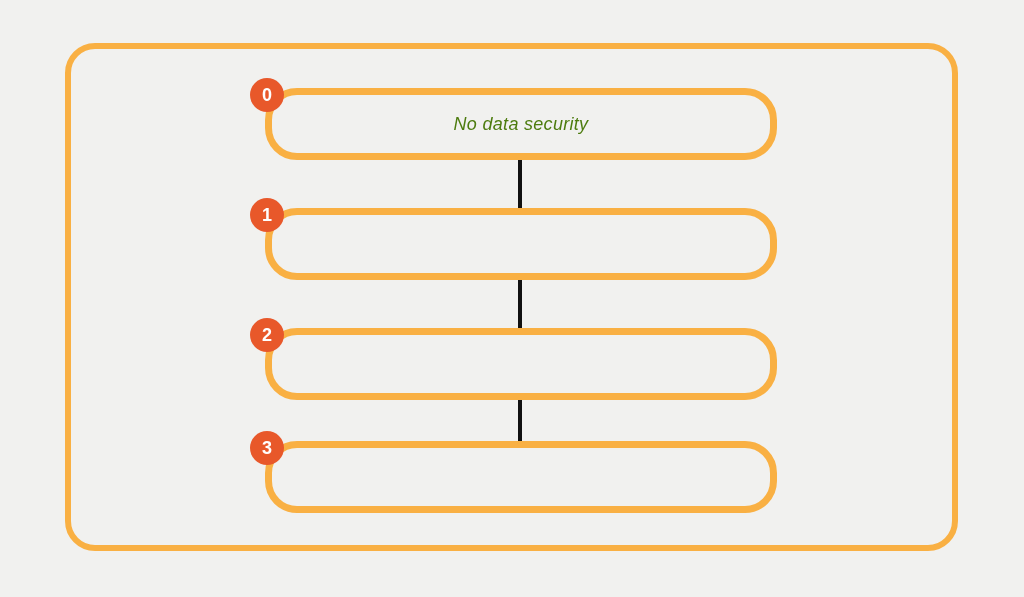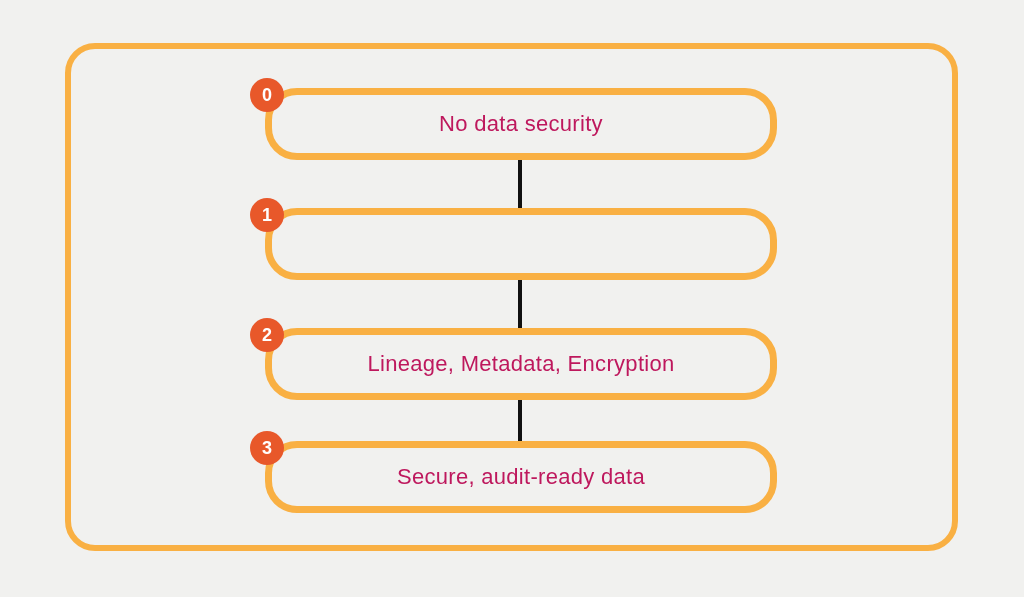--- a/index.html
+++ b/index.html
@@ -34,24 +34,25 @@
     height: 72px;
     border: 7px solid #F9B043;
     border-radius: 32px;
     box-sizing: border-box;
     background: #F1F1EF;
     display: flex;
     align-items: center;
     justify-content: center;
   }
   .step-label {
-    color: #be185d;
-    font-size: 22px;
+    color: #4d7c0f;
+    font-size: 18px;
     letter-spacing: 0.3px;
     white-space: nowrap;
+    font-style: italic;
   }
   .badge {
     position: absolute;
     left: -22px;
     top: -17px;
     width: 34px;
     height: 34px;
     border-radius: 50%;
     background: #E8582A;
     color: #FFFFFF;
@@ -90,20 +91,18 @@
     <span class="badge">0</span>
     <span class="step-label">No data security</span>
   </div>
 
   <div class="step step-1">
     <span class="badge">1</span>
   </div>
 
   <div class="step step-2">
     <span class="badge">2</span>
-    <span class="step-label">Lineage, Metadata, Encryption</span>
   </div>
 
   <div class="step step-3">
     <span class="badge">3</span>
-    <span class="step-label">Secure, audit-ready data</span>
   </div>
 </div>
 
 </body></html>

